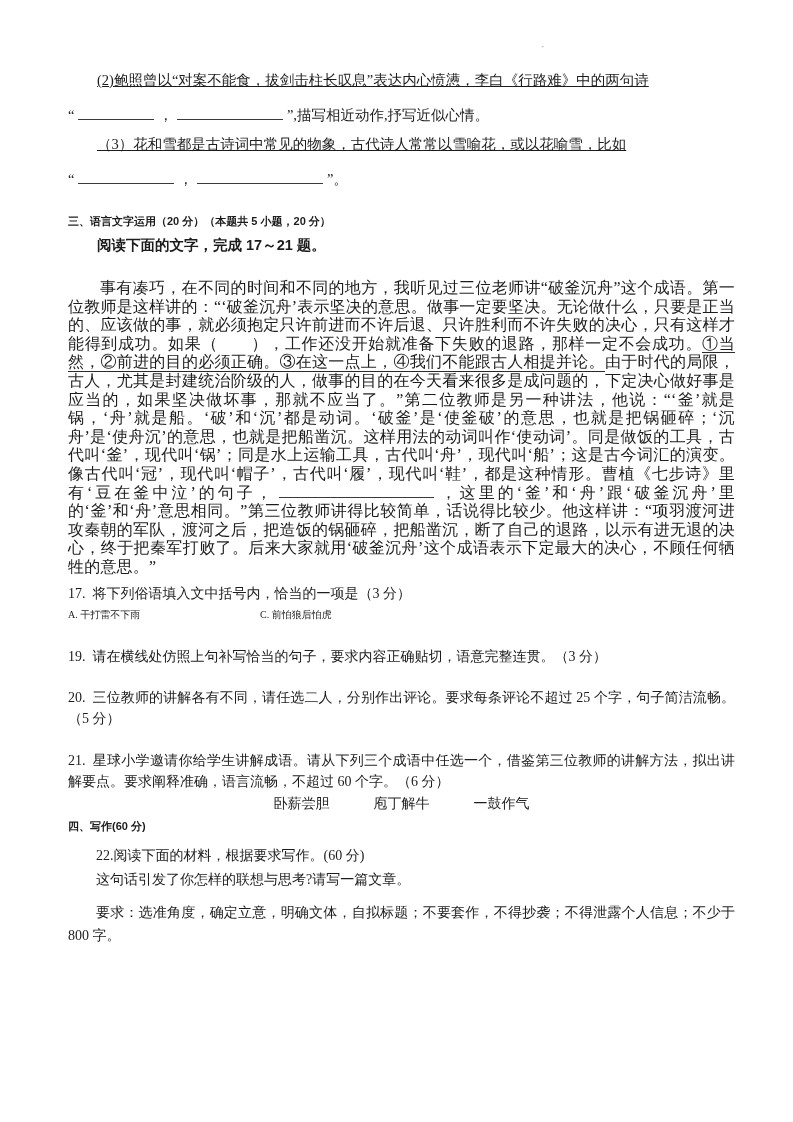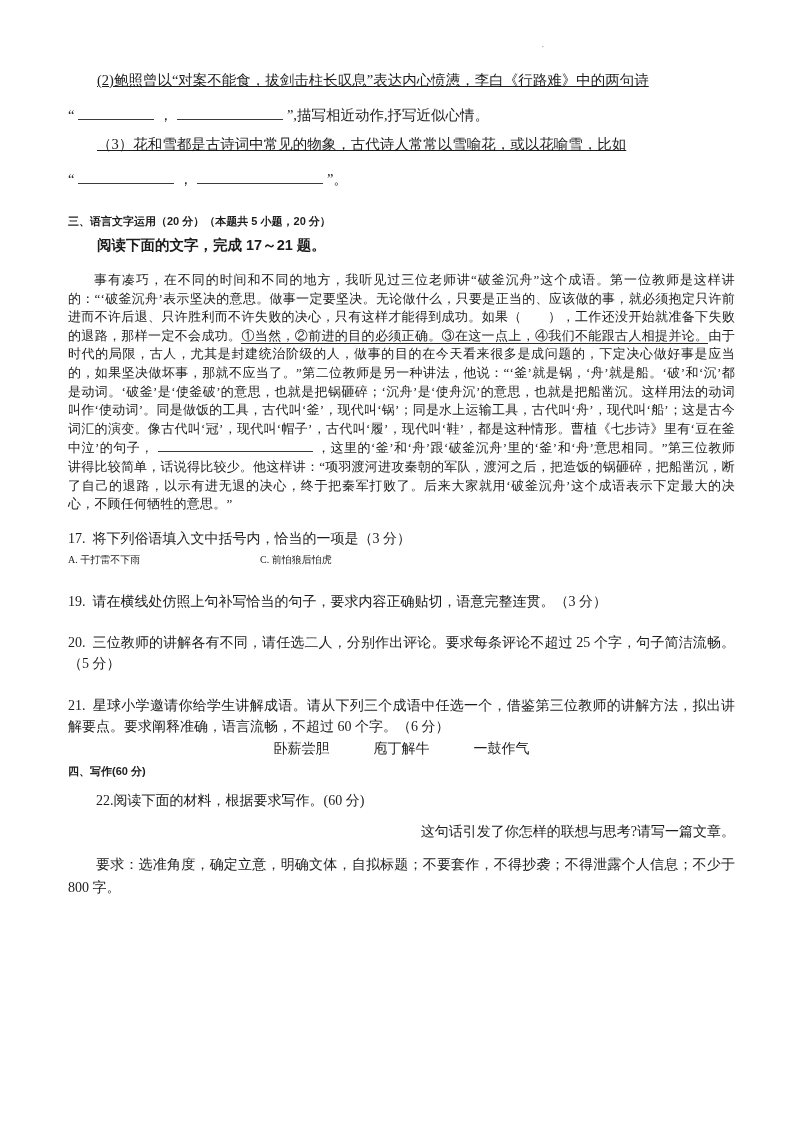--- a/index.html
+++ b/index.html
@@ -33,52 +33,52 @@
     font-size:11px;line-height:21px;
     font-family:"Liberation Sans","DejaVu Sans",sans-serif;
   }
   .sec3-head{margin-top:22px;}
   .instruction{
     font-weight:bold;text-indent:2em;
     font-size:14.5px;line-height:21px;margin-top:3px;
     font-family:"Liberation Sans","DejaVu Sans",sans-serif;
   }
   .passage{
-    margin-top:15px;
-    font-size:13px;line-height:18.6px;
+    margin-top:23px;
+    font-size:16px;line-height:18.6px;
     text-align:justify;text-indent:2em;
     letter-spacing:0.2px;
   }
   .ul{
     border-bottom:1px solid #2a2a2a;
     padding-bottom:0.5px;
   }
   .q{
     font-size:14px;line-height:20.5px;text-align:justify;
   }
   .q .qnum{margin-right:7px;}
-  .q17{margin-top:15px;font-family:Liberation Serif, serif;}
+  .q17{margin-top:7px;font-family:Liberation Serif, serif;}
   .options{
     display:grid;grid-template-columns:192px auto;
     font-size:10px;line-height:20.5px;
     margin-top:1px;
   }
   .q18{margin-top:17px;}
   .q19{margin-top:21px;}
   .q20{margin-top:21px;}
   .q21{margin-top:22px;}
   .idioms{
     font-size:14px;line-height:21px;
     text-align:center;margin-top:1px;
   }
   .idioms span{margin:0 22px;}
   .sec4-head{margin-top:2px;}
   .q22-intro{margin-top:9px;text-indent:2em;font-size:14px;line-height:20px;}
   .material{margin-top:10px;text-indent:2em;font-size:14px;line-height:20px;}
-  .prompt{margin-top:11px;text-indent:2em;font-size:14px;line-height:20px;text-align:right;}
+  .prompt{margin-top:4px;text-indent:2em;font-size:14px;line-height:20px;}
   .requirements{
     margin-top:11px;text-indent:2em;
     font-size:14px;line-height:23px;text-align:justify;
   }
 </style>
 </head>
 <body>
 
 <div class="page">
 

